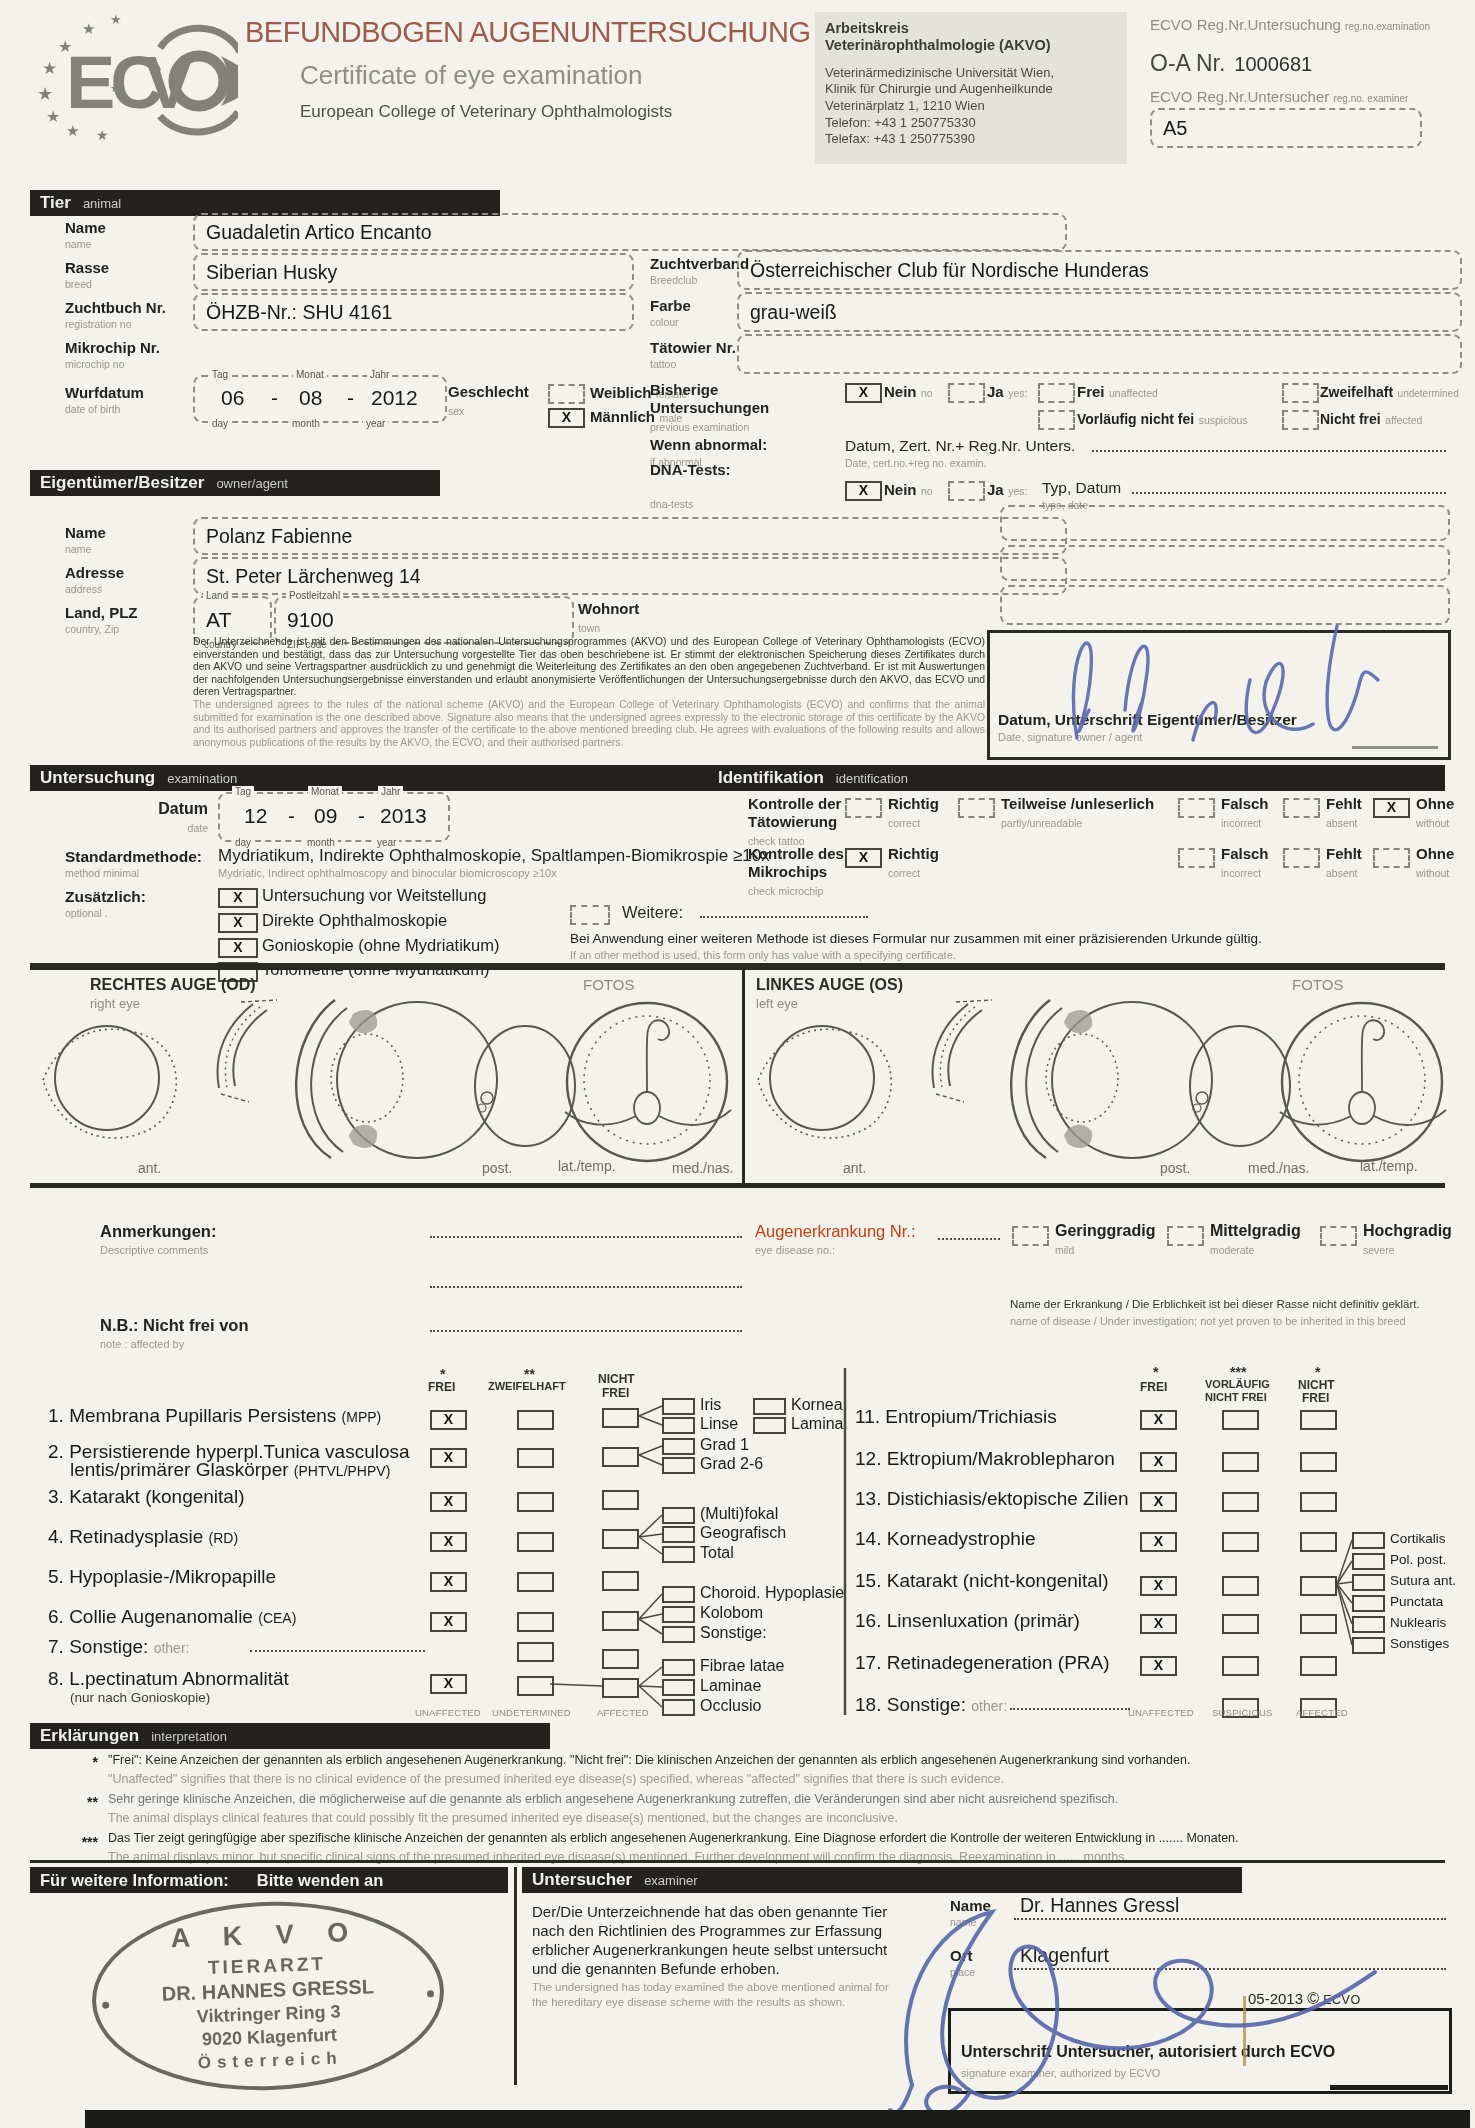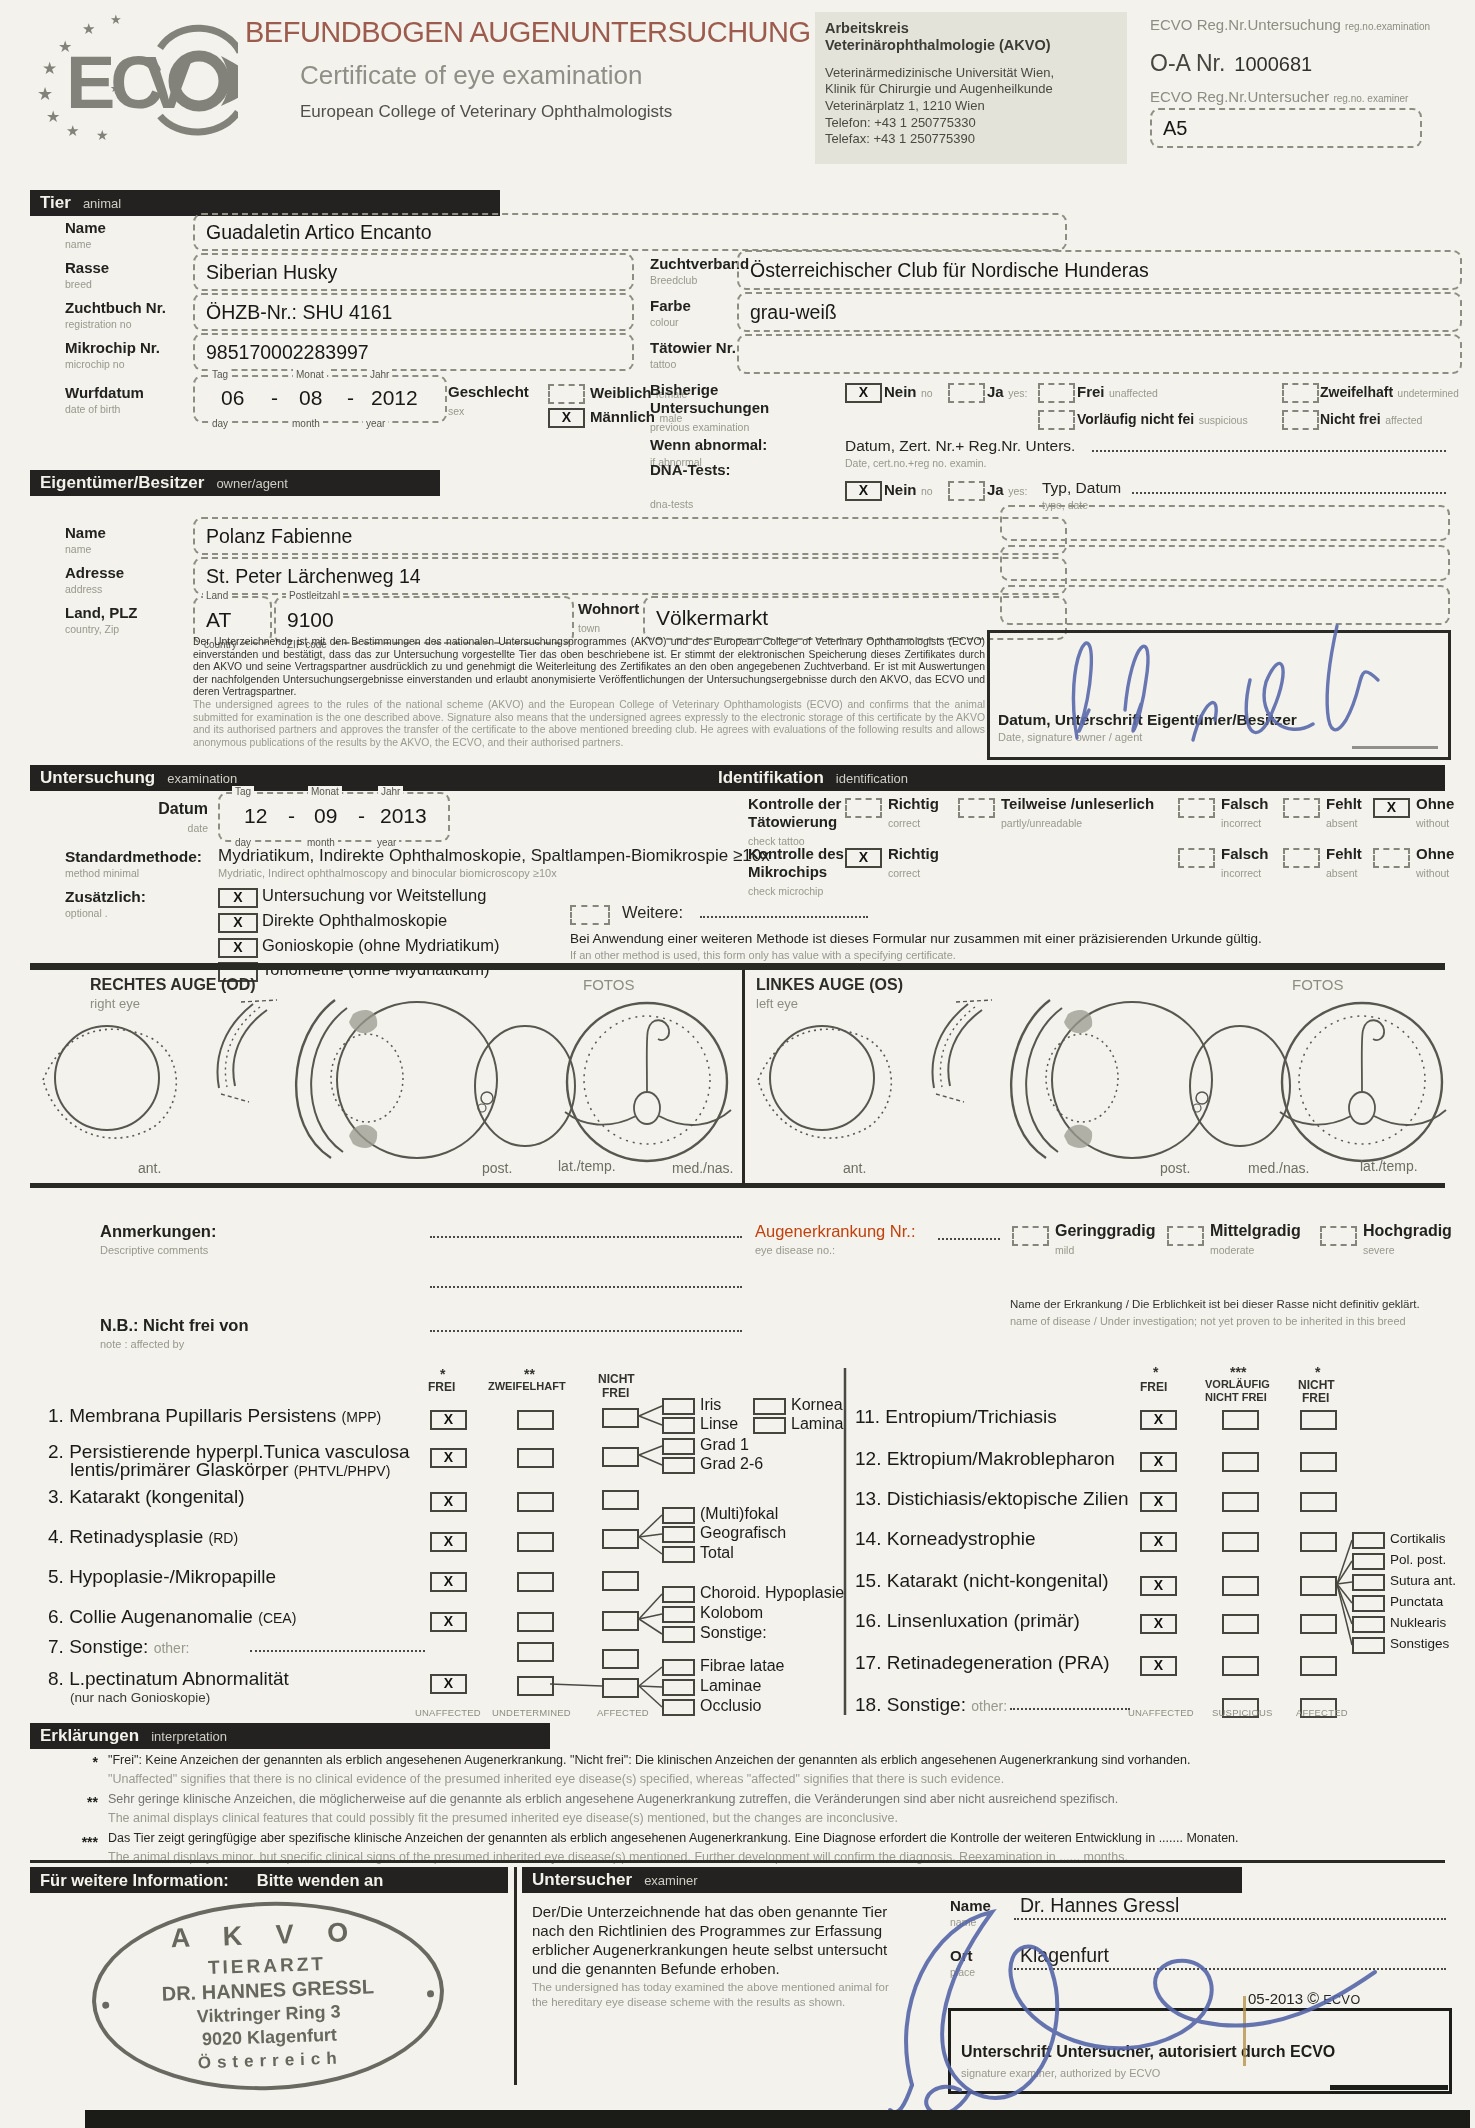--- a/index.html
+++ b/index.html
@@ -106,23 +106,20 @@
     </div>
 
   <div class="txt lbl" style="left:650px;top:298px">Farbe</div>
   <div class="txt sub" style="left:650px;top:316px">colour</div>
   <div class="comb" style="left:737px;top:292px;width:721px;height:36px">
       <span class="val">grau-weiß</span>
     </div>
 
   <div class="txt lbl" style="left:65px;top:340px">Mikrochip Nr.</div>
   <div class="txt sub" style="left:65px;top:358px">microchip no</div>
-  <div class="comb" style="left:193px;top:333px;width:437px;height:34px">
-      <span class="val">985170002283997</span>
-    </div>
 
   <div class="txt lbl" style="left:650px;top:340px">Tätowier Nr.</div>
   <div class="txt sub" style="left:650px;top:358px">tattoo</div>
   <div class="comb" style="left:737px;top:334px;width:721px;height:36px">
       <span class="val"></span>
     </div>
 
   <div class="txt lbl" style="left:65px;top:385px">Wurfdatum</div>
   <div class="txt sub" style="left:65px;top:403px">date of birth</div>
   <div class="comb" style="left:193px;top:375px;width:250px;height:44px">
@@ -196,23 +193,20 @@
     <span class="toplab" style="left:8px">Land</span>
     <span class="val" style="font-size:21px">AT</span>
     <span class="botlab" style="left:6px">country</span>
   </div>
   <div class="comb" style="left:274px;top:596px;width:296px;height:44px">
     <span class="toplab" style="left:10px">Postleitzahl</span>
     <span class="val" style="font-size:21px">9100</span>
     <span class="botlab" style="left:8px">ZIP code</span>
   </div>
   <div class="txt" style="left:578px;top:600px"><span class="lbl">Wohnort</span><br><span class="sub">town</span></div>
-  <div class="comb" style="left:643px;top:596px;width:420px;height:40px">
-      <span class="val" style="font-size:21px">Völkermarkt</span>
-    </div>
 
   <div class="abs" style="left:193px;top:636px;width:792px">
     <div style="font-size:10.4px;line-height:12.6px;color:#34342e;text-align:justify">Der Unterzeichnende ist mit den Bestimmungen des nationalen Untersuchungsprogrammes (AKVO) und des European College of Veterinary Ophthamologists (ECVO) einverstanden und bestätigt, dass das zur Untersuchung vorgestellte Tier das oben beschriebene ist. Er stimmt der elektronischen Speicherung dieses Zertifikates durch den AKVO und seine Vertragspartner ausdrücklich zu und genehmigt die Weiterleitung des Zertifikates an den oben angegebenen Zuchtverband. Er ist mit Auswertungen der nachfolgenden Untersuchungsergebnisse einverstanden und erlaubt anonymisierte Veröffentlichungen der Untersuchungsergebnisse durch den AKVO, das ECVO und deren Vertragspartner.</div>
     <div style="font-size:10.4px;line-height:12.6px;color:#9a9a90;text-align:justify">The undersigned agrees to the rules of the national scheme (AKVO) and the European College of Veterinary Ophthamologists (ECVO) and confirms that the animal submitted for examination is the one described above. Signature also means that the undersigned agrees expressly to the electronic storage of this certificate by the AKVO and its authorised partners and approves the transfer of the certificate to the above mentioned breeding club. He agrees with evaluations of the following results and allows anonymous publications of the results by the AKVO, the ECVO, and their authorised partners.</div>
   </div>
 
   <div class="comb" style="left:1000px;top:505px;width:446px;height:32px"></div>
   <div class="comb" style="left:1000px;top:545px;width:446px;height:32px"></div>
   <div class="comb" style="left:1000px;top:585px;width:446px;height:36px"></div>
 

